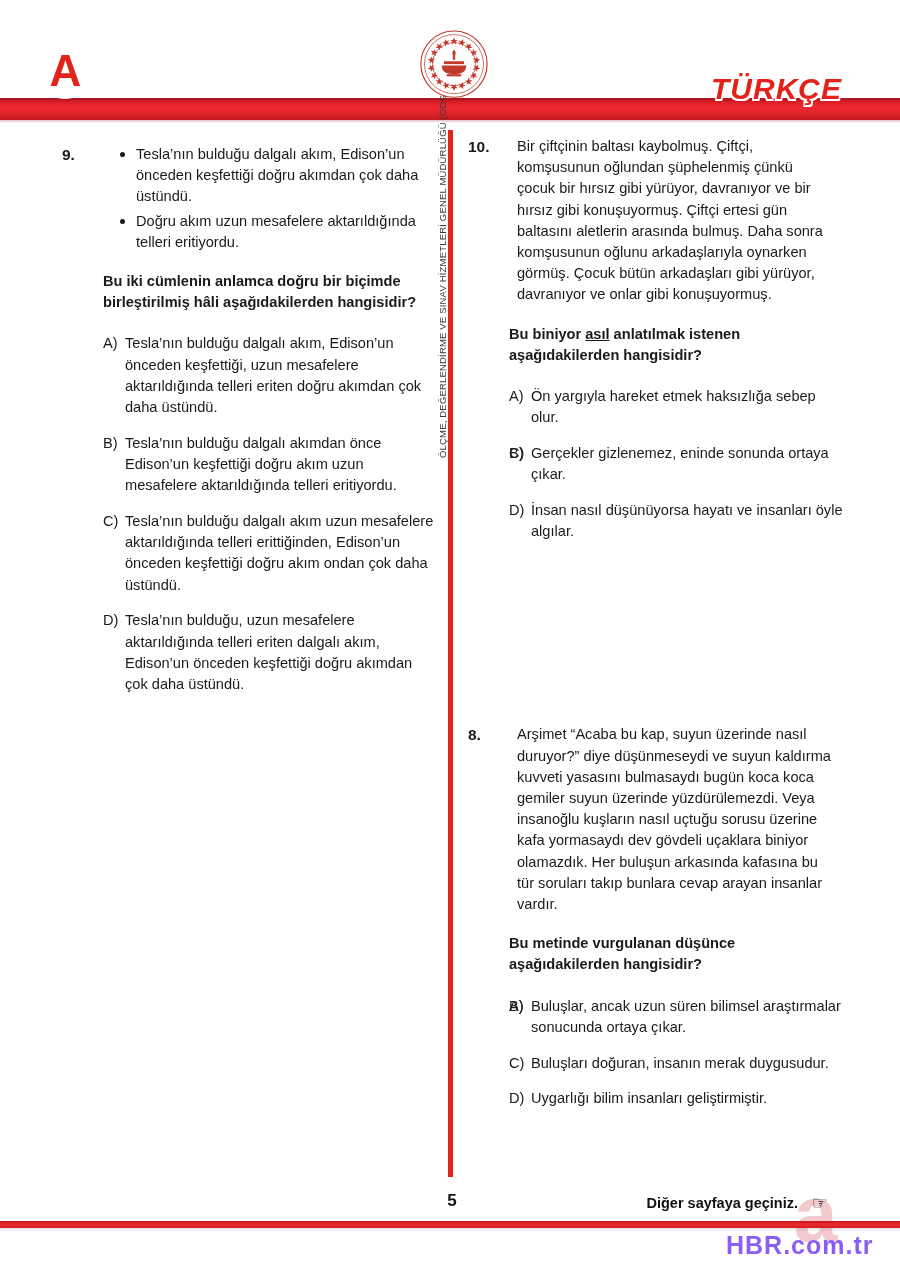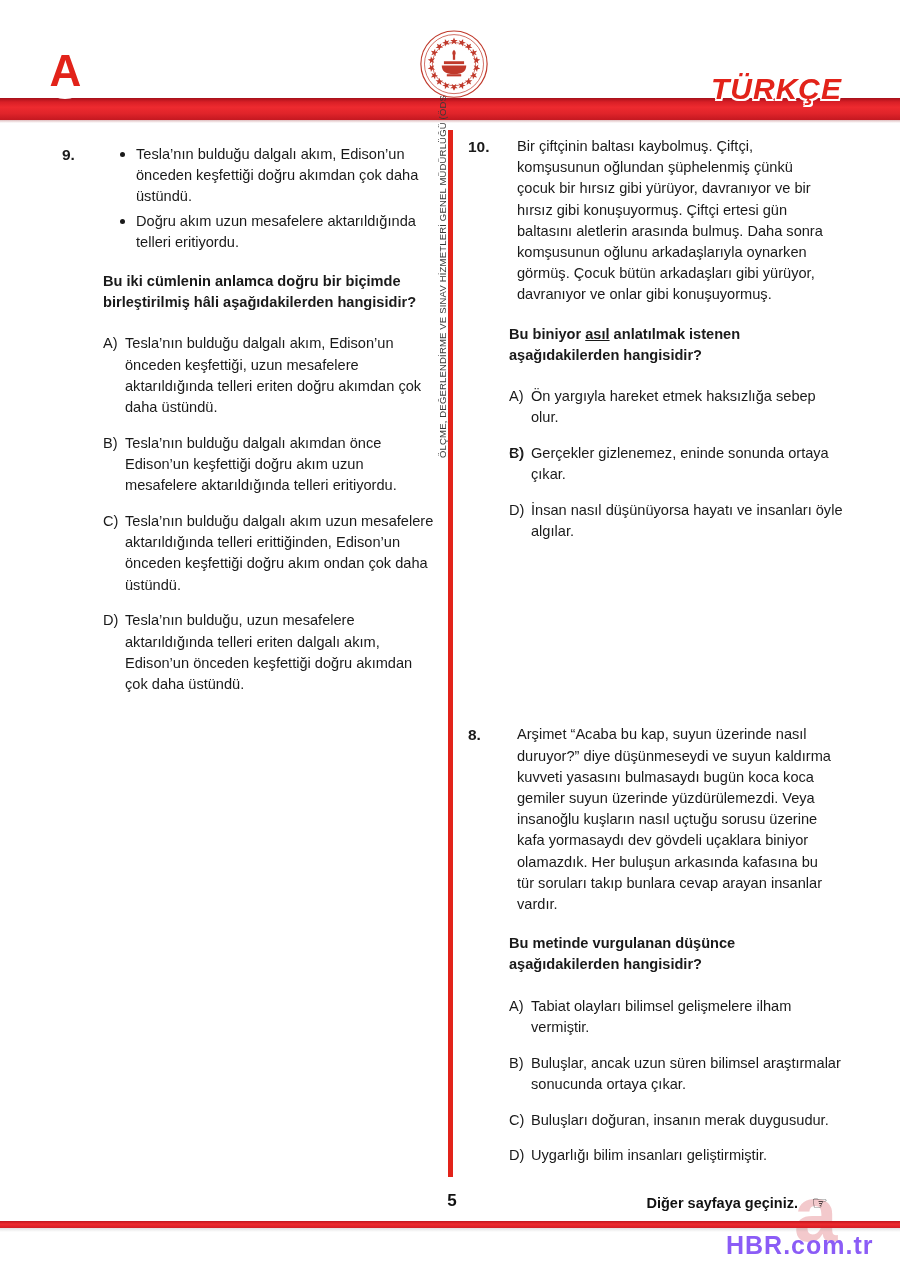--- a/index.html
+++ b/index.html
@@ -360,21 +360,20 @@
     <div class="question" style="margin-top:182px;">
       <div class="q-number">8.</div>
       <div class="q-body">
         <p class="passage">Arşimet “Acaba bu kap, suyun üzerinde nasıl duruyor?” diye düşünmeseydi ve suyun kaldırma kuvveti yasasını bulmasaydı bugün koca koca gemiler suyun üzerinde yüzdürülemezdi. Veya insanoğlu kuşların nasıl uçtuğu sorusu üzerine kafa yormasaydı dev gövdeli uçaklara biniyor olamazdık. Her buluşun arkasında kafasına bu tür soruları takıp bunlara cevap arayan insanlar vardır.</p>
 
         <p class="q-prompt">Bu metinde vurgulanan düşünce aşağıdakilerden hangisidir?</p>
 
         <div class="options">
           <p class="option">
             <span class="option-letter">A)</span>
-            <span>Tabiat olayları bilimsel gelişmelere ilham vermiştir.</span>
           </p>
           <p class="option">
             <span class="option-letter">B)</span>
             <span>Buluşlar, ancak uzun süren bilimsel araştırmalar sonucunda ortaya çıkar.</span>
           </p>
           <p class="option">
             <span class="option-letter">C)</span>
             <span>Buluşları doğuran, insanın merak duygusudur.</span>
           </p>
           <p class="option">

